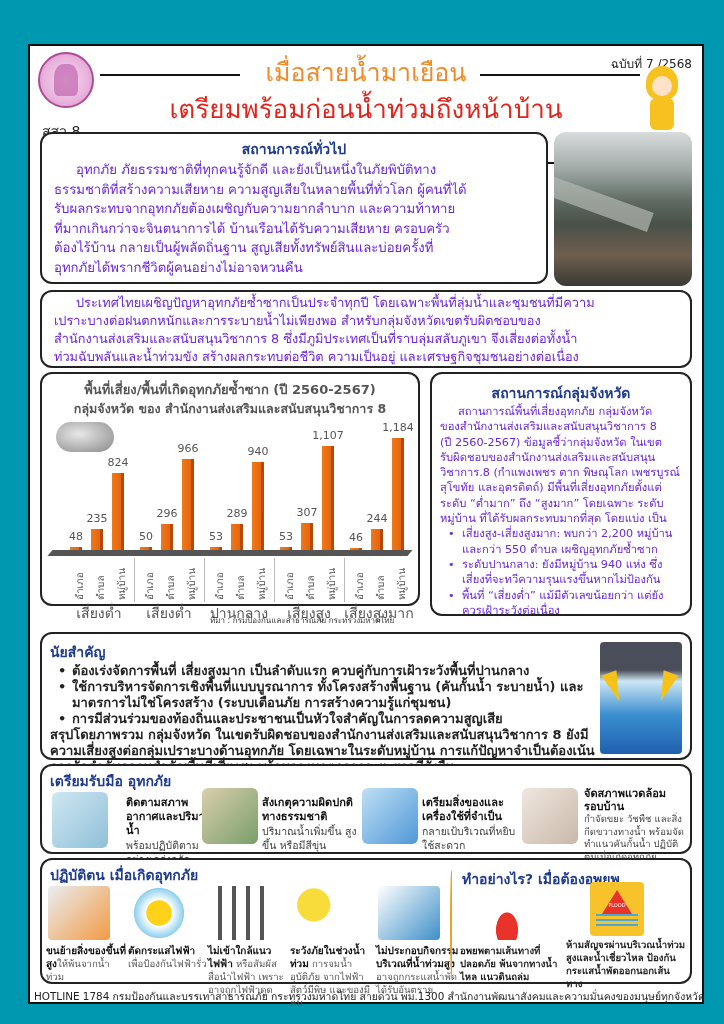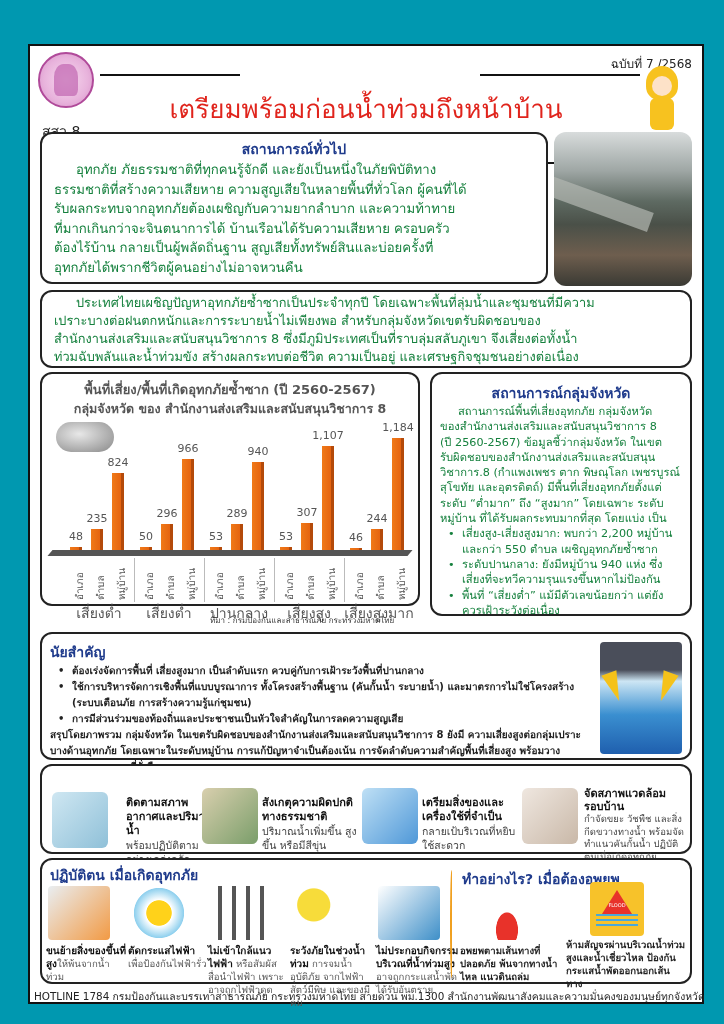--- a/index.html
+++ b/index.html
@@ -18,21 +18,21 @@
   .title1 { position: absolute; left: 0; width: 100%; top: 6px; text-align: center; font-size: 25px; color: #f08a28; }
   .title2 { position: absolute; left: 0; width: 100%; top: 42px; text-align: center; font-size: 26px; color: #e0241c; }
   .rule-bottom { position: absolute; left: 40px; right: 40px; top: 116px; height: 2px; background: #111; }
   .girl { position: absolute; right: 20px; top: 20px; width: 40px; height: 70px; }
   .girl .hood { position:absolute; left: 4px; top: 0; width: 32px; height: 34px; background:#f7c21f; border-radius: 50% 50% 40% 40%; }
   .girl .face { position:absolute; left: 10px; top: 10px; width: 20px; height: 20px; background:#fde2c8; border-radius: 50%; }
   .girl .body { position:absolute; left: 8px; top: 32px; width: 24px; height: 32px; background:#f7c21f; border-radius: 6px; }
 
   .box { position: absolute; border: 2px solid #222; border-radius: 12px; background: #fff; }
   .box-title { color: #1f3b8c; font-weight: bold; font-size: 14px; }
-  .para { font-size: 13.2px; line-height: 19.5px; color: #15803d; }
+  .para { font-size: 13.2px; line-height: 19.5px; color: #6d28d9; }
   .photo { position: absolute; left: 524px; top: 86px; width: 138px; height: 154px; border-radius: 12px;
     background: linear-gradient(180deg, #d8dcdc 0%, #9fa7a5 25%, #5e6a62 45%, #4a5048 60%, #6e5e4e 80%, #3a3a34 100%); overflow: hidden; }
   .photo .river { position:absolute; left:-20px; top: 60px; width: 120px; height: 20px; background:#b4b8b2; transform: rotate(20deg); opacity:.7; }
 
   .chart-box { position: absolute; left: 10px; top: 326px; width: 380px; height: 234px; }
   .chart-title { position: absolute; left: 0; width: 100%; top: 6px; text-align: center; font-size: 13px; font-weight: bold; color: #555; line-height: 19px; }
   .plot { position: absolute; left: 14px; top: 48px; width: 356px; height: 130px; }
   .bar { position: absolute; bottom: 0; width: 12px; background: linear-gradient(90deg, #f07a18, #e56410); border-right: 3px solid #b44a0a; }
   .bar-label { position: absolute; font-size: 11px; color: #555; width: 40px; text-align: center; }
   .floor { position: absolute; left: 8px; top: 176px; width: 360px; height: 6px; background: #555; transform: skewX(-40deg); }
@@ -43,21 +43,21 @@
   .source { position: absolute; left: 180px; top: 568px; font-size: 8px; color: #333; }
 
   .side-box { position: absolute; left: 400px; top: 326px; width: 262px; height: 244px; padding: 8px 8px; }
   .side-box .box-title { text-align: center; }
   .side-box .para { font-size: 11.2px; line-height: 15.3px; }
   ul { list-style: none; }
   ul li { position: relative; padding-left: 22px; }
   ul li::before { content: "•"; position: absolute; left: 8px; }
 
   .imp-box { position: absolute; left: 10px; top: 586px; width: 652px; height: 128px; padding: 7px 8px; }
-  .imp-box .para { font-size: 10px; line-height: 16px; font-weight: bold; color: #222; }
+  .imp-box .para { font-size: 13px; line-height: 16px; font-weight: bold; color: #222; }
   .storm { position: absolute; right: 8px; top: 8px; width: 82px; height: 112px; border-radius: 4px;
     background: linear-gradient(180deg, #4a4e5a 0%, #4a4e5a 25%, #cde6f4 35%, #3a8fd0 65%, #1f5fae 100%); }
   .storm .bolt { position:absolute; width: 0; height: 0; border-left: 8px solid transparent; border-right: 8px solid transparent; border-top: 30px solid #f5c21a; }
 
   .prep-box { position: absolute; left: 10px; top: 718px; width: 652px; height: 90px; padding: 4px 8px; }
   .prep-ill { position: absolute; width: 56px; height: 56px; border-radius: 6px; }
   .prep-text { position: absolute; font-size: 10.5px; line-height: 14px; color: #444; }
   .prep-text b { color: #111; display: block; font-size: 11px; }
 
   .act-box { position: absolute; left: 10px; top: 812px; width: 652px; height: 126px; padding: 4px 8px; }
@@ -73,20 +73,21 @@
 
 <div class="page">
 
   <div class="logo">
       <div class="logo-inner"></div>
     </div>
   <div class="org-code">สสว.8</div>
   <div class="issue">ฉบับที่ 7 /2568</div>
   <div class="title-line" style="left:70px; width:140px;"></div>
   <div class="title-line" style="left:450px; width:160px;"></div>
+  <div class="title1">เมื่อสายน้ำมาเยือน</div>
   <div class="title2">เตรียมพร้อมก่อนน้ำท่วมถึงหน้าบ้าน</div>
   <div class="girl">
     <div class="hood"></div>
       <div class="face"></div>
       <div class="body"></div>
   </div>
   <div class="rule-bottom"></div>
 
   <div class="box" style="left:10px; top:86px; width:508px; height:152px; padding:4px 12px;">
     <div class="box-title" style="text-align:center;">สถานการณ์ทั่วไป</div>
@@ -200,20 +201,21 @@
       <li>การมีส่วนร่วมของท้องถิ่นและประชาชนเป็นหัวใจสำคัญในการลดความสูญเสีย</li>
     </ul>
     <div class="para" style="width:545px;">สรุปโดยภาพรวม กลุ่มจังหวัด ในเขตรับผิดชอบของสำนักงานส่งเสริมและสนับสนุนวิชาการ 8 ยังมี ความเสี่ยงสูงต่อกลุ่มเปราะบางด้านอุทกภัย โดยเฉพาะในระดับหมู่บ้าน การแก้ปัญหาจำเป็นต้องเน้น การจัดลำดับความสำคัญพื้นที่เสี่ยงสูง พร้อมวางมาตรการระยะยาวที่ยั่งยืน</div>
     <div class="storm">
       <div class="bolt" style="left:6px; top:30px; transform:rotate(-20deg);"></div>
       <div class="bolt" style="left:58px; top:30px; transform:rotate(20deg);"></div>
     </div>
   </div>
 
   <div class="box prep-box">
+    <div class="box-title">เตรียมรับมือ อุทกภัย</div>
     <div class="prep-ill" style="left:10px; top:26px; background:linear-gradient(135deg,#cfe7f2,#8fc0d8);"></div>
     <div class="prep-text" style="left:72px; top:30px; width:90px;margin-left:12px;">
       <b>ติดตามสภาพอากาศและปริมาณน้ำ</b>
       <span>พร้อมปฏิบัติตามอย่างเคร่งครัด</span>
     </div>
     <div class="prep-ill" style="left:160px; top:22px; background:linear-gradient(135deg,#d9cfae,#7a9e6a);"></div>
     <div class="prep-text" style="left:220px; top:30px; width:100px;">
       <b>สังเกตุความผิดปกติทางธรรมชาติ</b>
       <span>ปริมาณน้ำเพิ่มขึ้น สูงขึ้น หรือมีสีขุ่น</span>
     </div>

